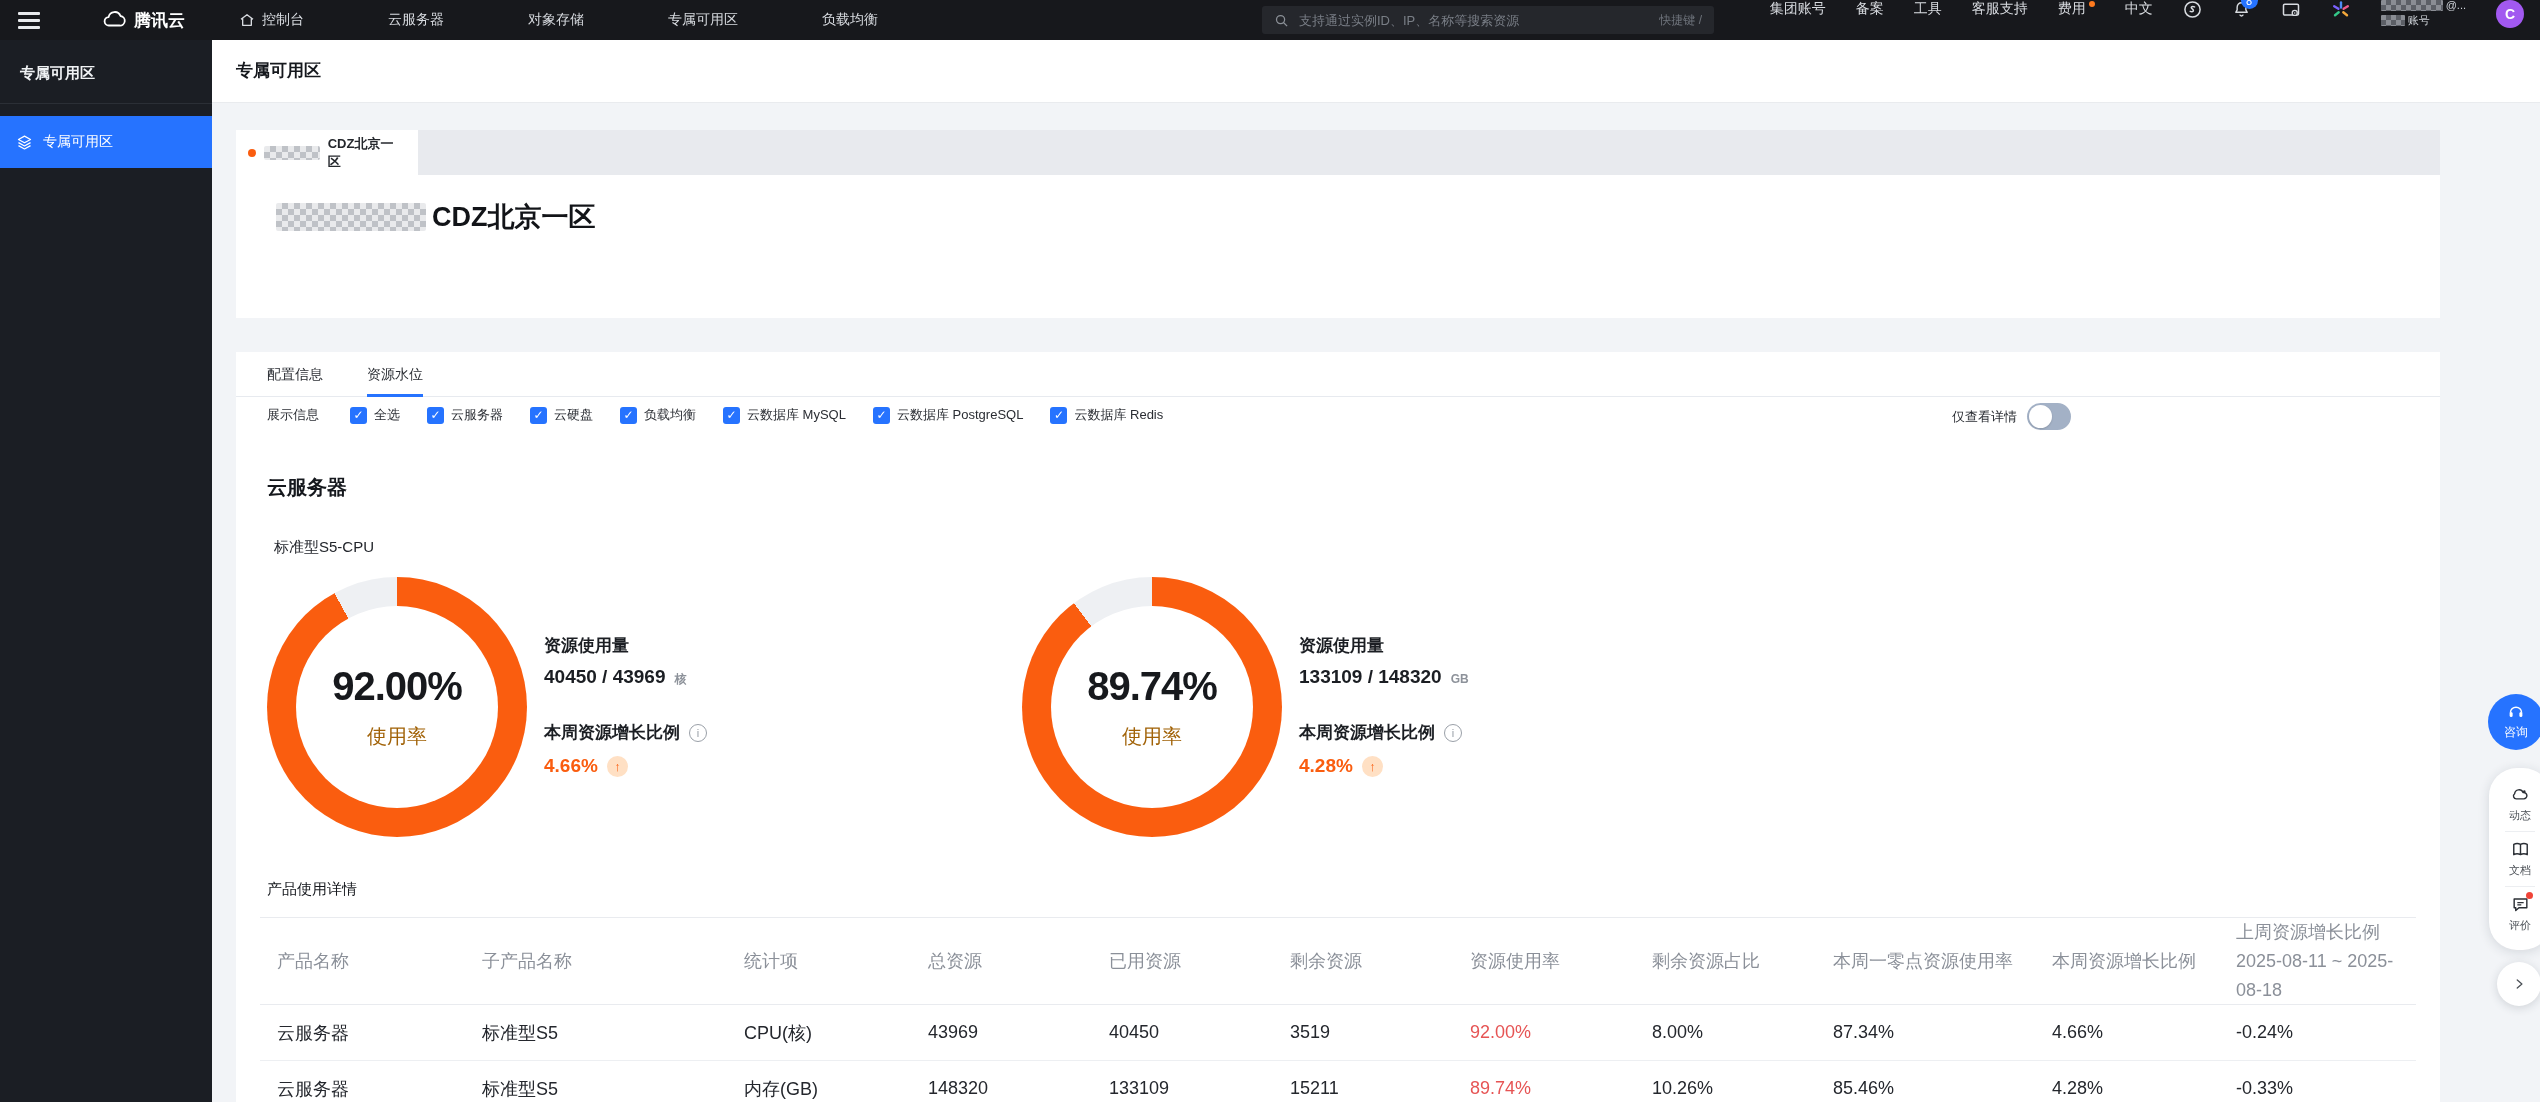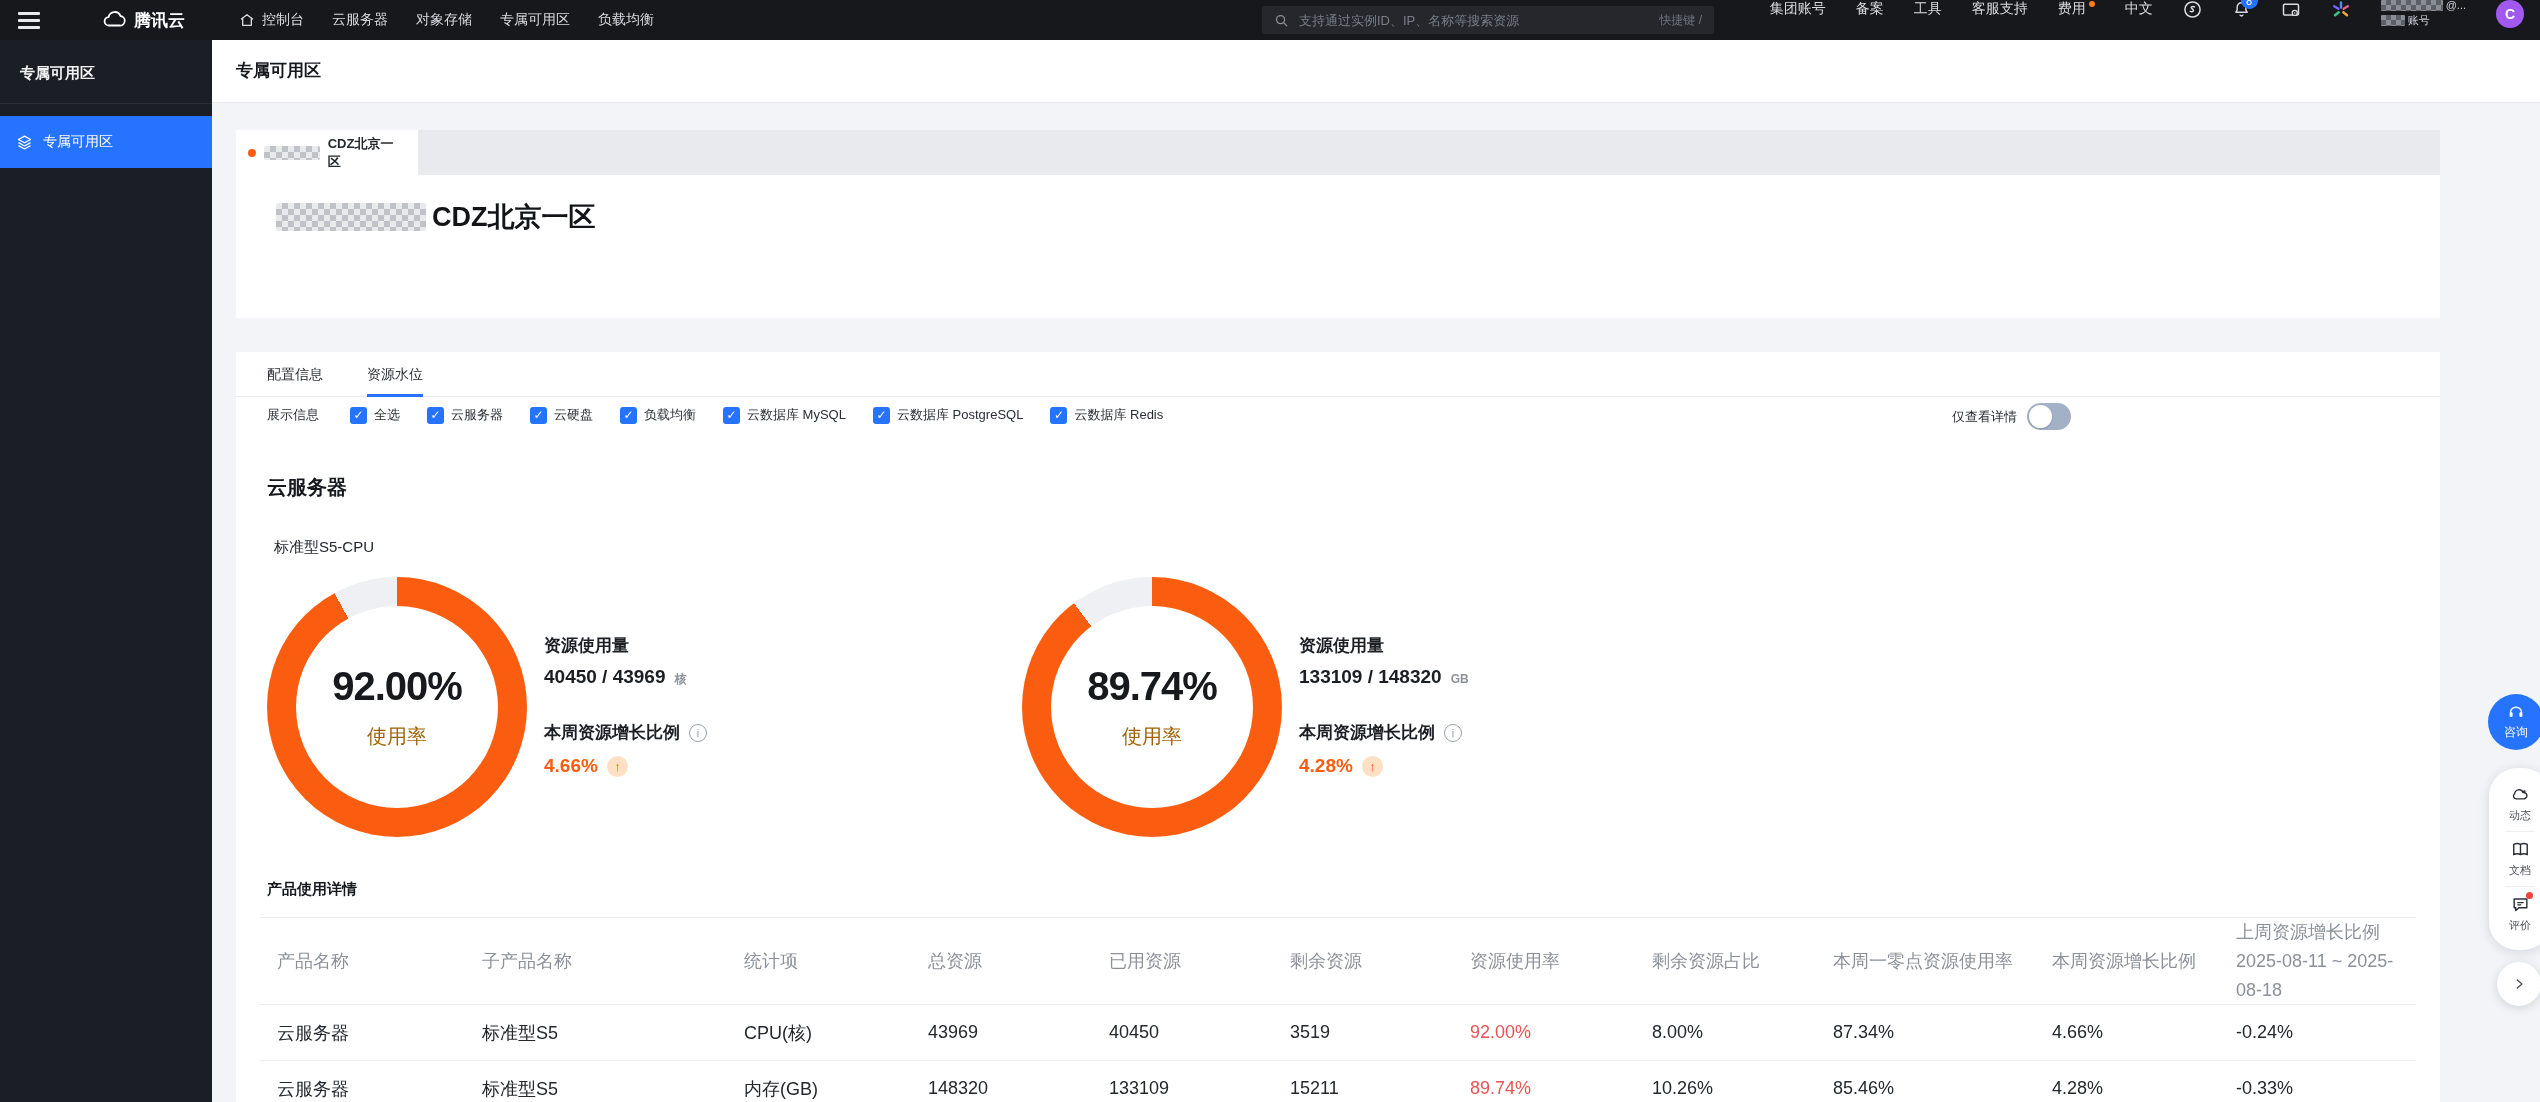--- a/index.html
+++ b/index.html
@@ -7,21 +7,21 @@
        font-family:"Liberation Sans","DejaVu Sans",sans-serif;-webkit-font-smoothing:antialiased}
   a{text-decoration:none;cursor:pointer}
   :root{--orange:#fa5d0f;--blue:#2673ff;--red:#e65454}
 
   
   .topnav{position:absolute;top:0;left:0;width:2540px;height:40px;background:#17181c;
           display:flex;align-items:center;color:#d8dbe0;font-size:14px;z-index:30}
   .hamburger{margin-left:18px;display:flex;flex-direction:column;gap:4px;cursor:pointer}
   .hamburger i{display:block;width:22px;height:3px;background:#e8eaed;border-radius:1px}
   .brand{display:flex;align-items:center;gap:8px;margin-left:62px;color:#fff;font-size:17px;font-weight:700}
-  .nav-items{display:flex;margin-left:54px;gap:28px;align-items:flex-end}
+  .nav-items{display:flex;margin-left:54px;gap:84px;align-items:flex-end}
   .nav-items a{color:#d8dbe0;display:flex;gap:7px;align-items:center;white-space:nowrap}
   .search{position:absolute;left:1262px;top:6px;width:452px;height:28px;background:#25272c;border-radius:3px;
           display:flex;align-items:center;gap:8px;padding:0 12px;box-sizing:border-box}
   .search input{flex:1;background:none;border:none;color:#cfd3d9;font-size:13px;outline:none;font-family:inherit}
   .search input::placeholder{color:#797e86}
   .search .hint{color:#6e737b;font-size:12px;white-space:nowrap}
   .nav-right{position:absolute;right:16px;top:0;height:32px;display:flex;gap:30px}
   .nav-right a{color:#d8dbe0;white-space:nowrap}
   .fee-dot{display:inline-block;width:6px;height:6px;border-radius:50%;background:#ff7a1e;margin-left:3px;vertical-align:6px}
   .icon-btn{position:relative;display:flex;cursor:pointer}
@@ -88,21 +88,21 @@
   .ci-label{font-size:17px;font-weight:700;color:#1b1e23}
   .ci-value{font-size:19px;font-weight:700;color:#1b1e23;margin-top:9px;display:flex;align-items:baseline}
   .ci-unit{font-size:12px;color:#8d929a;font-weight:700;margin-left:9px}
   .ci-growth-label{font-size:17px;font-weight:700;color:#1b1e23;margin-top:33px;display:flex;align-items:center;gap:9px}
   .info-i{width:16px;height:16px;border-radius:50%;border:1px solid #9aa0a8;color:#9aa0a8;font-size:11px;
           display:inline-flex;align-items:center;justify-content:center;font-style:normal;font-weight:400}
   .ci-growth-val{font-size:19px;font-weight:700;color:var(--orange);margin-top:11px;display:flex;align-items:center;gap:9px}
   .up-badge{width:21px;height:21px;border-radius:50%;background:#ffe0c4;color:var(--orange);font-size:13px;
             display:flex;align-items:center;justify-content:center;font-weight:700}
 
-  .details-title{position:absolute;top:528px;left:31px;font-size:15px;font-weight:700;color:#16191e}
+  .details-title{position:absolute;top:528px;left:31px;font-size:15px;font-weight:400;color:#16191e}
   .res-table{position:absolute;top:565px;left:24px;width:2156px;border-collapse:collapse;table-layout:fixed;font-size:18px}
   .res-table th{color:#8b9099;font-weight:400;text-align:left;height:62px;border-top:1px solid #e9ebef;
                 border-bottom:1px solid #e9ebef;padding:0 6px 0 17px;vertical-align:middle;line-height:1.6}
   .res-table td{height:55px;color:#24272d;padding:0 6px 0 17px;border-bottom:1px solid #edeff2}
   .res-table .red{color:var(--red)}
 
   
   .float-consult{position:absolute;left:2488px;top:694px;width:56px;height:56px;border-radius:50%;background:var(--blue);
                  color:#fff;display:flex;flex-direction:column;align-items:center;justify-content:center;font-size:12px;
                  gap:3px;z-index:40;cursor:pointer}

